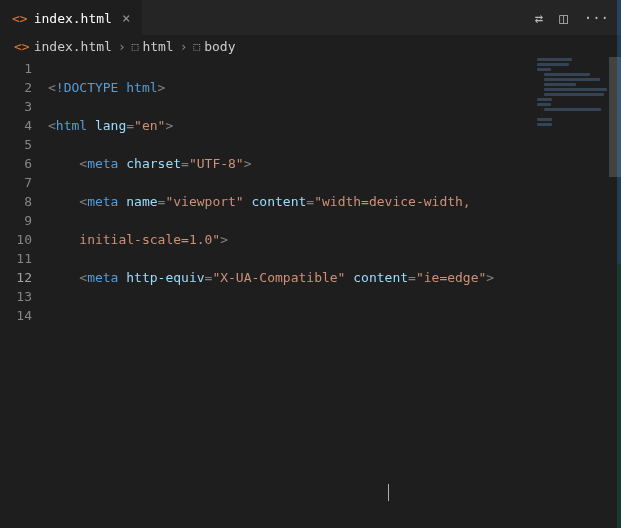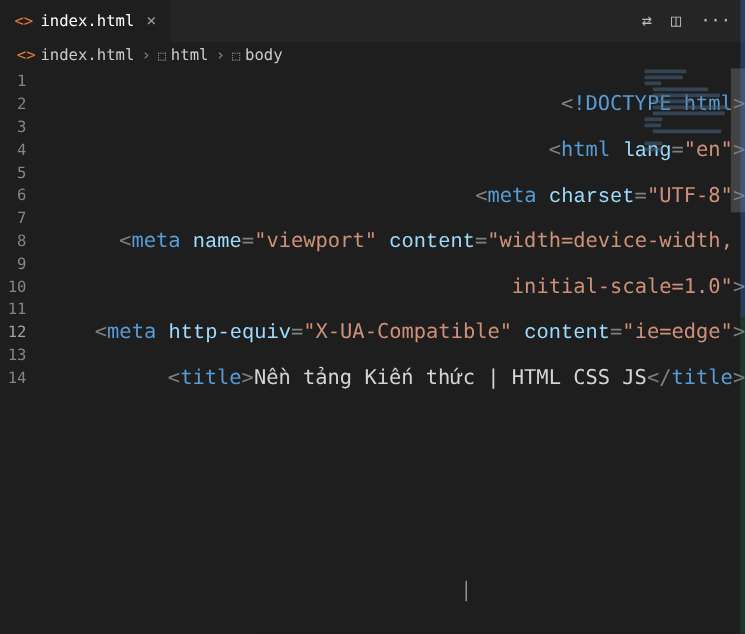--- a/index.html
+++ b/index.html
@@ -60,32 +60,31 @@
     color: #858585;
     font-family: Consolas, monospace;
     font-size: 13px;
     line-height: 19px;
     padding-top: 2px;
   }
   .gutter .ln.active { color: #a3a3a3; }
   .code {
     flex: 1;
     font-family: Consolas, monospace;
-    font-size: 17px;
+    font-size: 13px;
     line-height: 19px;
     padding-top: 2px;
     white-space: pre;
     position: relative;
-    text-align: right;
   }
   .line { height: 19px; }
   .s-punc { color: #808080; }
   .s-doctype { color: #569cd6; }
   .s-tag { color: #569cd6; }
-  .s-attr { color: #9cdcfe; font-family: Liberation Mono, monospace; }
+  .s-attr { color: #9cdcfe; }
   .s-str { color: #ce9178; }
   .s-text { color: #d4d4d4; }
   .s-link { color: #d4d4d4; text-decoration: underline; }
   .minimap {
     position: absolute;
     top: 58px;
     right: 14px;
     width: 70px;
     height: 80px;
     opacity: 0.5;
@@ -165,21 +164,20 @@
     <div class="ln">14</div>
   </div>
 
   <div class="code">
 <div class="line"><span class="s-punc">&lt;</span><span class="s-doctype">!DOCTYPE</span><span class="s-text"> </span><span class="s-doctype">html</span><span class="s-punc">&gt;</span></div>
 <div class="line"><span class="s-punc">&lt;</span><span class="s-tag">html</span><span class="s-text"> </span><span class="s-attr">lang</span><span class="s-punc">=</span><span class="s-str">"en"</span><span class="s-punc">&gt;</span></div>
 <div class="line">    <span class="s-punc">&lt;</span><span class="s-tag">meta</span><span class="s-text"> </span><span class="s-attr">charset</span><span class="s-punc">=</span><span class="s-str">"UTF-8"</span><span class="s-punc">&gt;</span></div>
 <div class="line">    <span class="s-punc">&lt;</span><span class="s-tag">meta</span><span class="s-text"> </span><span class="s-attr">name</span><span class="s-punc">=</span><span class="s-str">"viewport"</span><span class="s-text"> </span><span class="s-attr">content</span><span class="s-punc">=</span><span class="s-str">"width=device-width, </span></div>
 <div class="line">    <span class="s-str">initial-scale=1.0"</span><span class="s-punc">&gt;</span></div>
 <div class="line">    <span class="s-punc">&lt;</span><span class="s-tag">meta</span><span class="s-text"> </span><span class="s-attr">http-equiv</span><span class="s-punc">=</span><span class="s-str">"X-UA-Compatible"</span><span class="s-text"> </span><span class="s-attr">content</span><span class="s-punc">=</span><span class="s-str">"ie=edge"</span><span class="s-punc">&gt;</span></div>
-<div class="line">    <span class="s-punc">&lt;</span><span class="s-tag">title</span><span class="s-punc">&gt;</span><span class="s-text">Nền tảng Kiến thức | HTML CSS JS</span><span class="s-punc">&lt;/</span><span class="s-tag">title</span><span class="s-punc">&gt;</span></div>
 <div class="line"></div>
 
 
 
   </div>
 </div>
 
 <div class="minimap">
   <div class="ml" style="width:50%"></div>
   <div class="ml" style="width:45%"></div>

